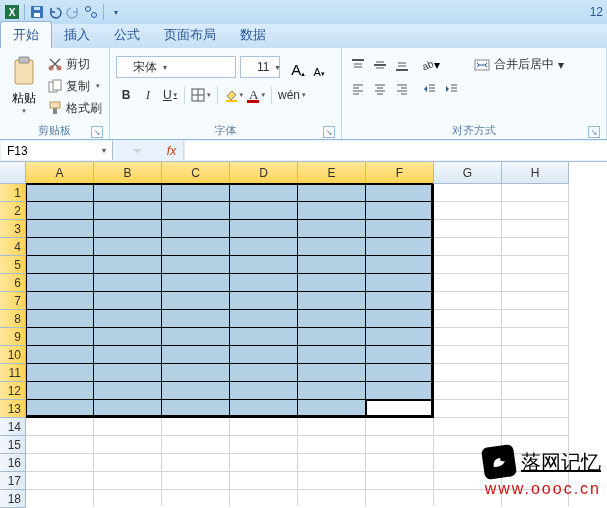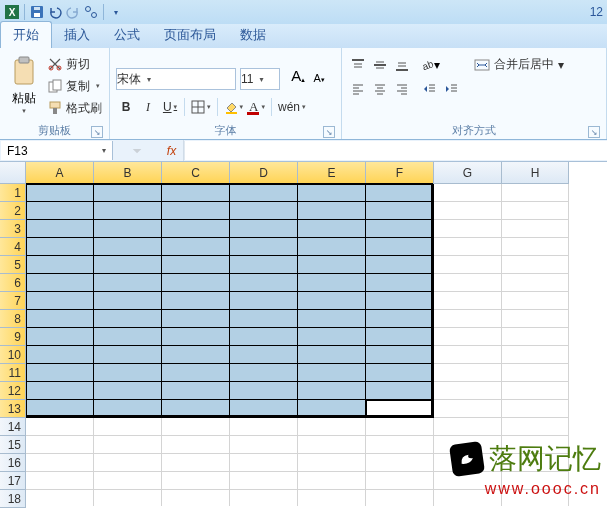--- a/index.html
+++ b/index.html
@@ -26,21 +26,21 @@
 
 
 .clip-left { display: flex; flex-direction: column; align-items: center; justify-content: center; width: 36px; text-align: center; }
 .clip-left svg { margin-bottom: 4px; }
 .clip-right { margin-left: 6px; display: flex; flex-direction: column; gap: 2px; margin-top: 4px; }
 .clip-row { display: flex; align-items: center; gap: 4px; font-size: 12px; color: #333; height: 20px; }
 .clip-row span { white-space: nowrap; }
 
 
 .font-top { display: flex; align-items: center; gap: 4px; margin-top: 6px; }
-.combo { height: 22px; border: 1px solid #aac2dc; background: #fff; display: flex; align-items: center; padding: 0 0; font-size: 12px; color: #333; margin-top: 12px; }
+.combo { height: 22px; border: 1px solid #aac2dc; background: #fff; display: flex; align-items: center; padding: 0 16px; font-size: 12px; color: #333; }
 .combo .arrow { margin-left: 6px; font-size: 8px; color: #555; }
 .font-name { width: 120px; }
 .font-size { width: 40px; }
 .font-aa { display: flex; align-items: center; gap: 1px; margin-left: 4px; }
 .aa-btn { width: 20px; height: 22px; display: flex; align-items: flex-end; justify-content: center; font-family: serif; }
 .font-bottom { display: flex; align-items: center; gap: 2px; margin-top: 6px; }
 .btn { height: 22px; min-width: 20px; display: flex; align-items: center; justify-content: center; padding: 0 2px; font-size: 12px; color: #333; }
 .btn .dd { font-size: 7px; margin-left: 2px; color: #555; }
 .vsep { width: 1px; height: 18px; background: #c4dbee; margin: 0 2px; }
 
@@ -70,21 +70,21 @@
 .cells { position: relative; }
 .cell { position: absolute; border-right: 1px solid #d4d4d4; border-bottom: 1px solid #d4d4d4; background: #fff; }
 .cell.sel { background: #b3d0e4; border-right: 1px solid #000; border-bottom: 1px solid #000; }
 .sel-outline { position: absolute; border: 2px solid #000; pointer-events: none; }
 .active-cell { position: absolute; background: #fff; border: 1px solid #000; }
 
 
 .watermark { position: absolute; right: 6px; bottom: 10px; display: flex; flex-direction: column; align-items: flex-end; pointer-events: none; }
 .wm-top { display: flex; align-items: center; gap: 6px; }
 .wm-logo { width: 32px; height: 32px; background: #000; border-radius: 6px; display: flex; align-items: center; justify-content: center; transform: rotate(-8deg); }
-.wm-text { font-size: 28px; color: #4d7c0f; font-weight: 500; font-family: "SimHei", sans-serif; }
+.wm-text { font-size: 20px; color: #000000; font-weight: 500; font-family: "SimHei", sans-serif; text-decoration: underline; }
 .wm-url { font-size: 16px; color: #c11; font-family: Arial, sans-serif; letter-spacing: 2px; margin-top: 2px; }
 </style>
 </head>
 <body>
 
 <div class="titlebar">
   <span class="icon">
     <svg width="14" height="14" viewBox="0 0 14 14">
         <rect width="14" height="14" fill="#217346"></rect>
         <text x="7" y="11" text-anchor="middle" fill="#fff" font-size="10" font-family="Arial" font-weight="bold">X</text>

